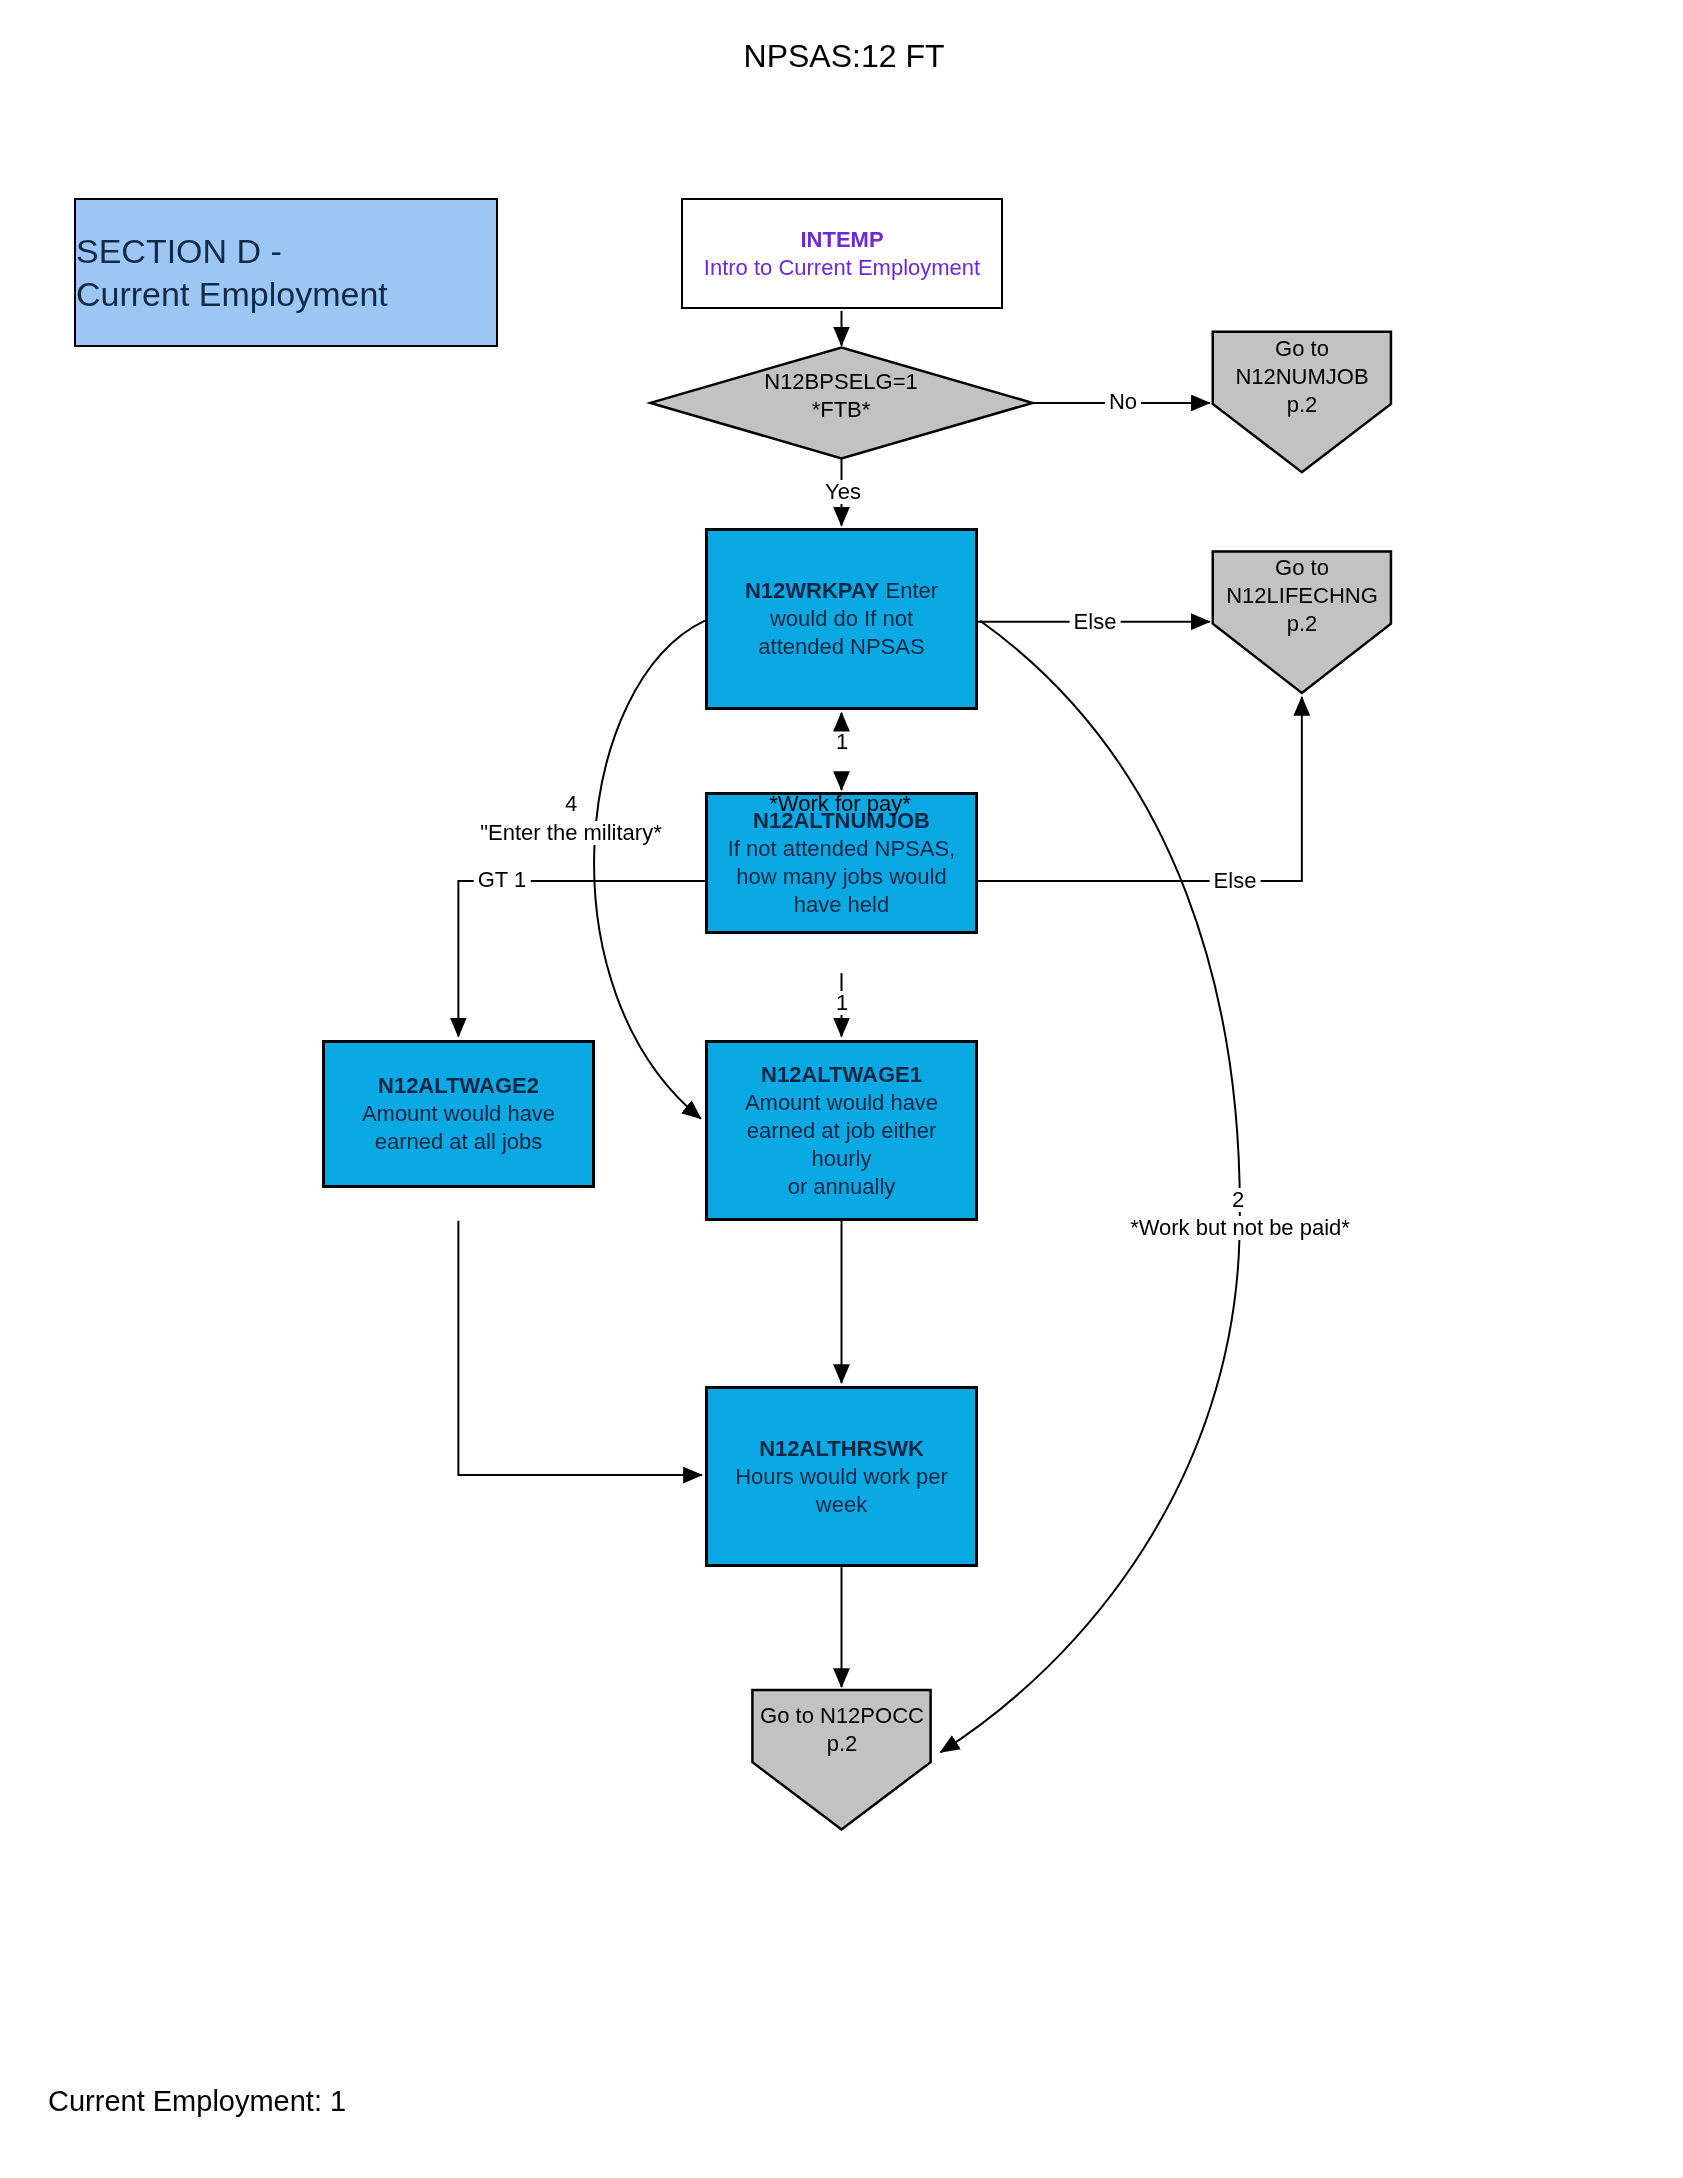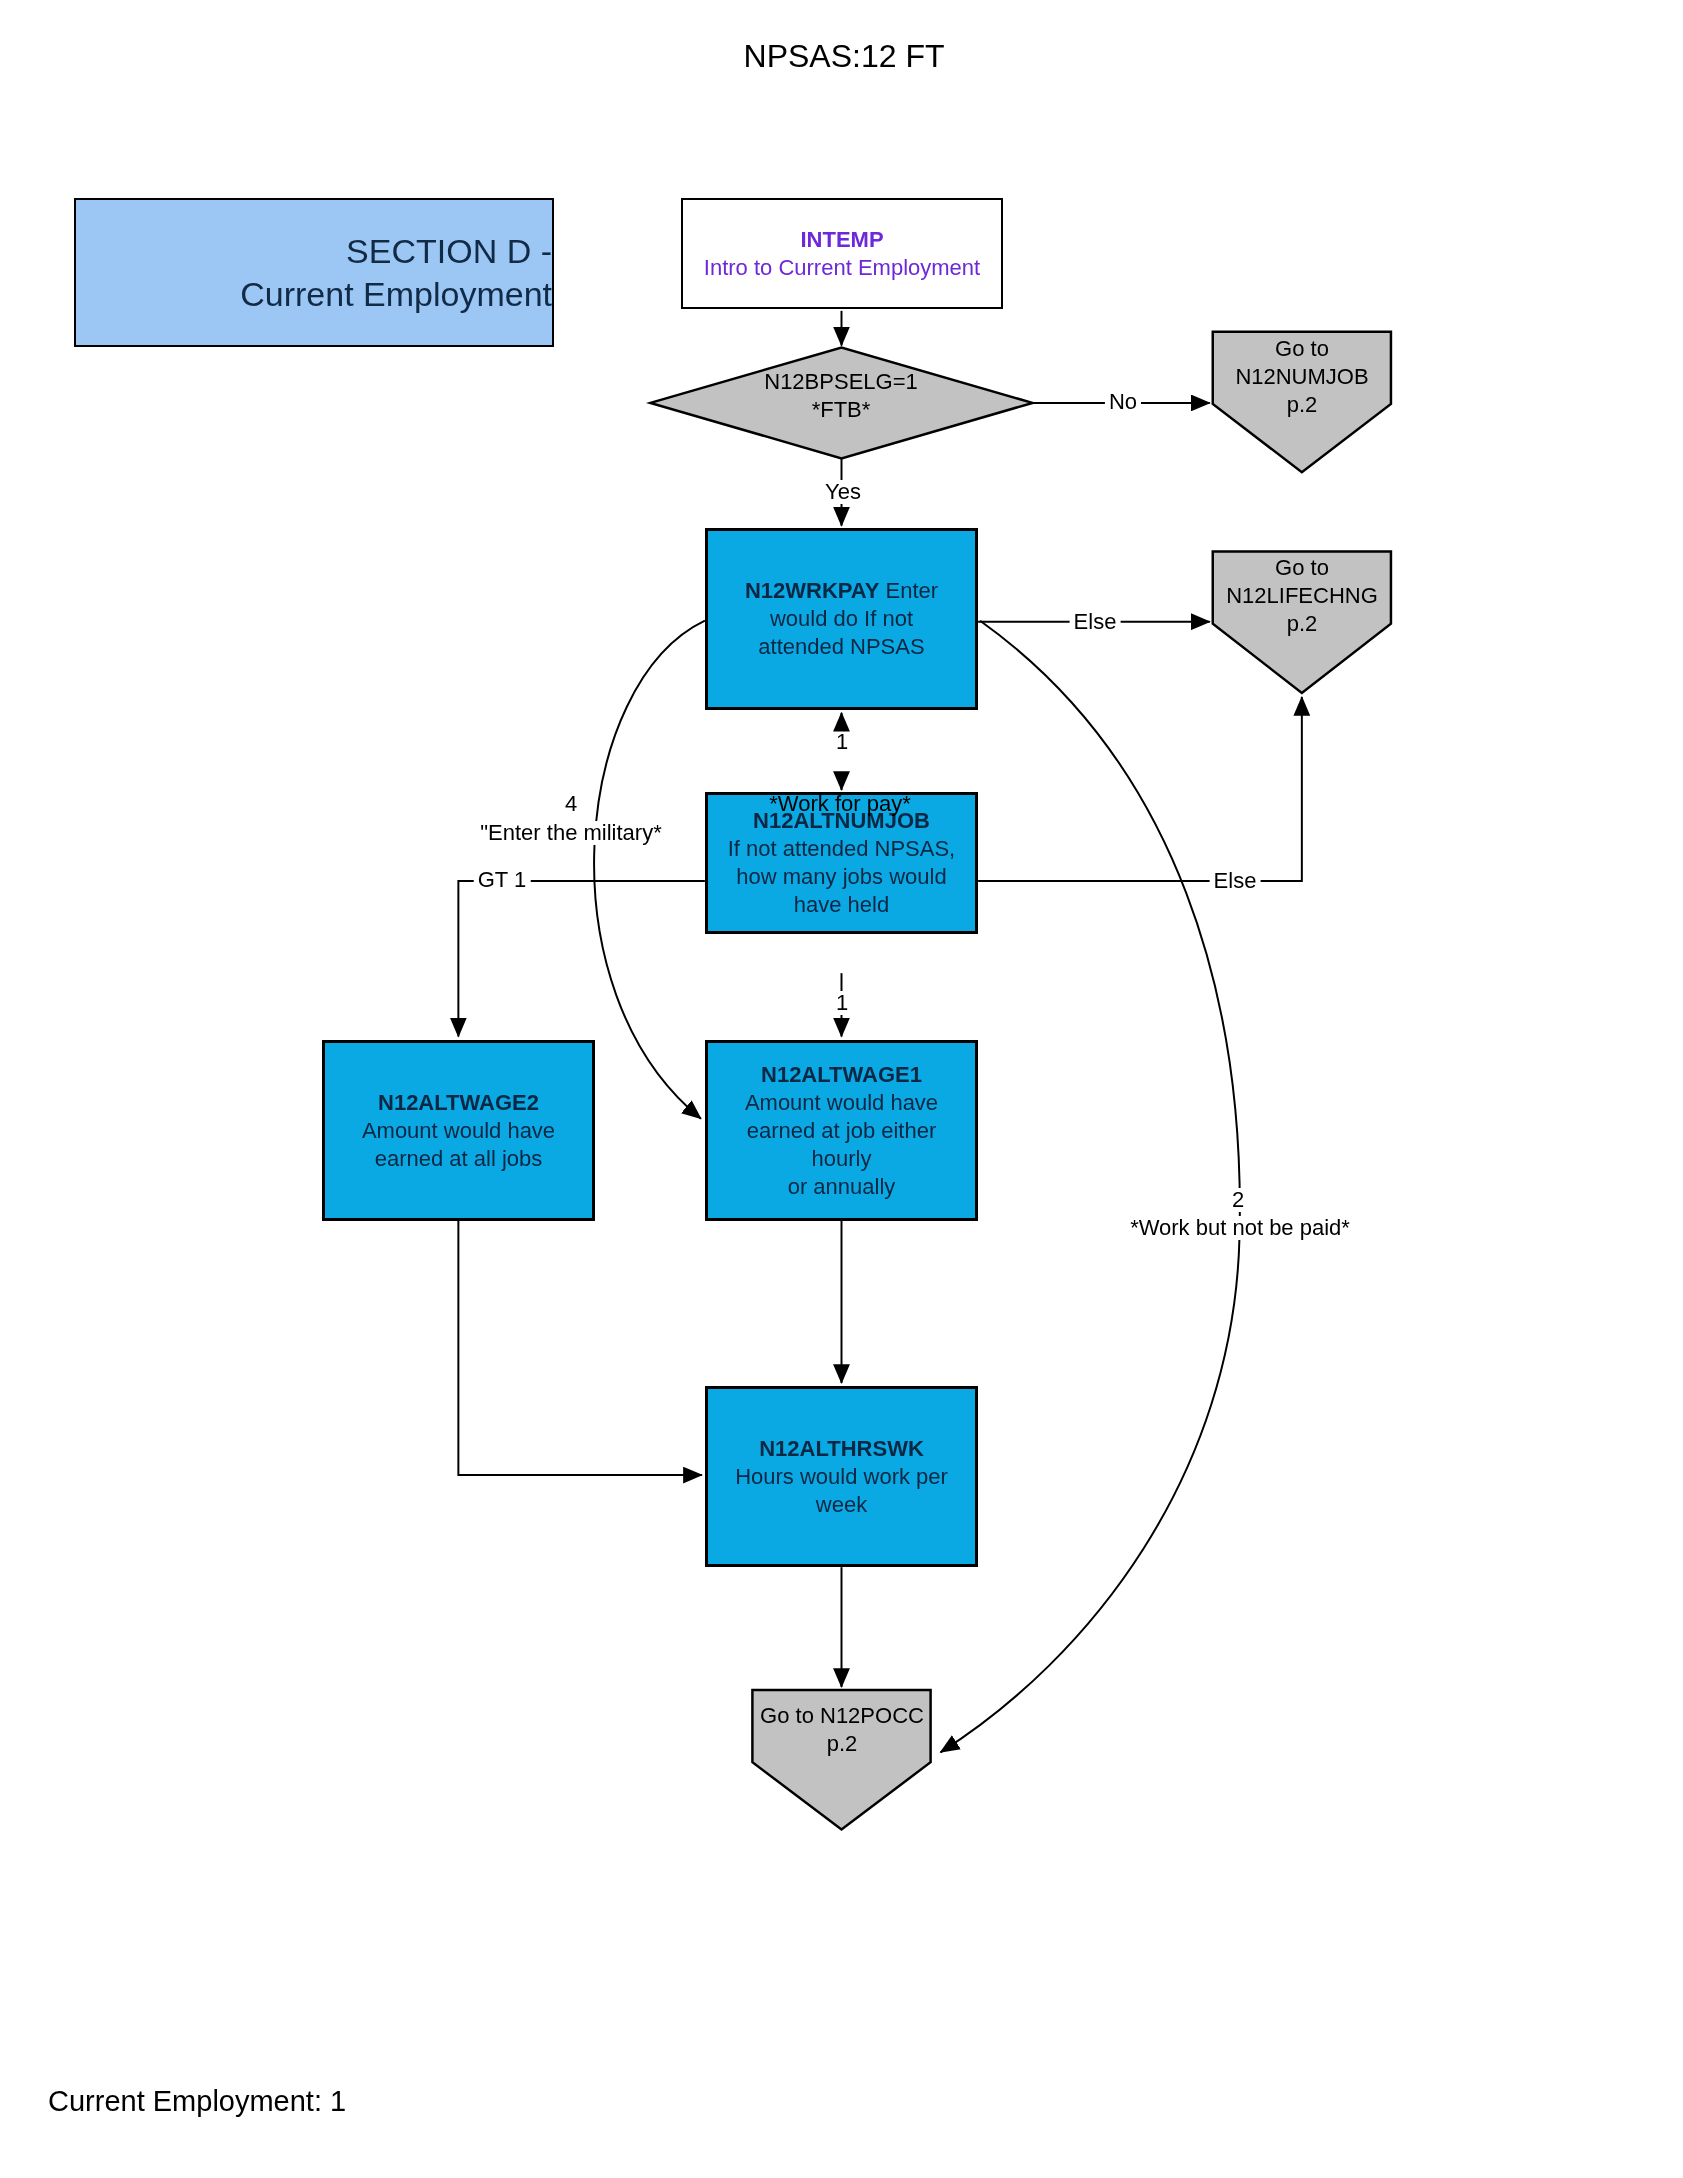--- a/index.html
+++ b/index.html
@@ -7,23 +7,23 @@
           font-family:"Liberation Sans", sans-serif;color:#000;overflow:hidden;}
   .wires{position:absolute;left:0;top:0;width:1683px;height:2178px;}
   .shape{stroke:#000;stroke-width:2.5;}
   .shape-terminal{fill:var(--terminal-fill,#C2C2C2);}
   .wire{fill:none;stroke:#000;stroke-width:2;}
 
   .page-title{position:absolute;left:844px;top:38px;transform:translateX(-50%);
               font-size:32px;white-space:nowrap;}
   .footer-text{position:absolute;left:48px;top:2085px;font-size:29px;}
 
-  .section-box{position:absolute;left:74px;top:198px;width:480px;height:149px;
+  .section-box{position:absolute;left:74px;top:198px;width:424px;height:149px;
                background:var(--section-fill,#9CC7F5);border:2px solid #000;box-sizing:border-box;
-               display:flex;flex-direction:column;align-items:flex-end;justify-content:center;
+               display:flex;flex-direction:column;align-items:flex-start;justify-content:center;
                font-size:34px;line-height:43px;color:#112A46;text-align:center;}
 
   .box{position:absolute;box-sizing:border-box;border:2px solid #000;
        display:flex;align-items:center;justify-content:center;
        text-align:center;font-size:22px;line-height:28px;}
   .white-box{background:#fff;color:#6d28d9;align-items:center;}
   .blue{background:var(--node-fill,#0AA9E4);color:var(--node-text,#0B2743);border-width:3px;}
   .bt{white-space:pre-line;padding:0 8px;}
   .blk{display:block;}
   .inl{display:inline;}
@@ -101,21 +101,21 @@
     <div>N12LIFECHNG</div>
     <div>p.2</div>
   </div>
 
   <div class="box blue" style="left:705px;top:792px;width:273px;height:142px">
     <div class="bt"><b class="blk">N12ALTNUMJOB</b><span>If not attended NPSAS,
 how many jobs would
 have held</span></div>
   </div>
 
-  <div class="box blue" style="left:322px;top:1040px;width:273px;height:181px">
+  <div class="box blue" style="left:322px;top:1040px;width:273px;height:148px">
     <div class="bt"><b class="blk">N12ALTWAGE2</b><span>Amount would have
 earned at all jobs</span></div>
   </div>
 
   <div class="box blue" style="left:705px;top:1040px;width:273px;height:181px">
     <div class="bt"><b class="blk">N12ALTWAGE1</b><span>Amount would have
 earned at job either hourly
 or annually</span></div>
   </div>
 

